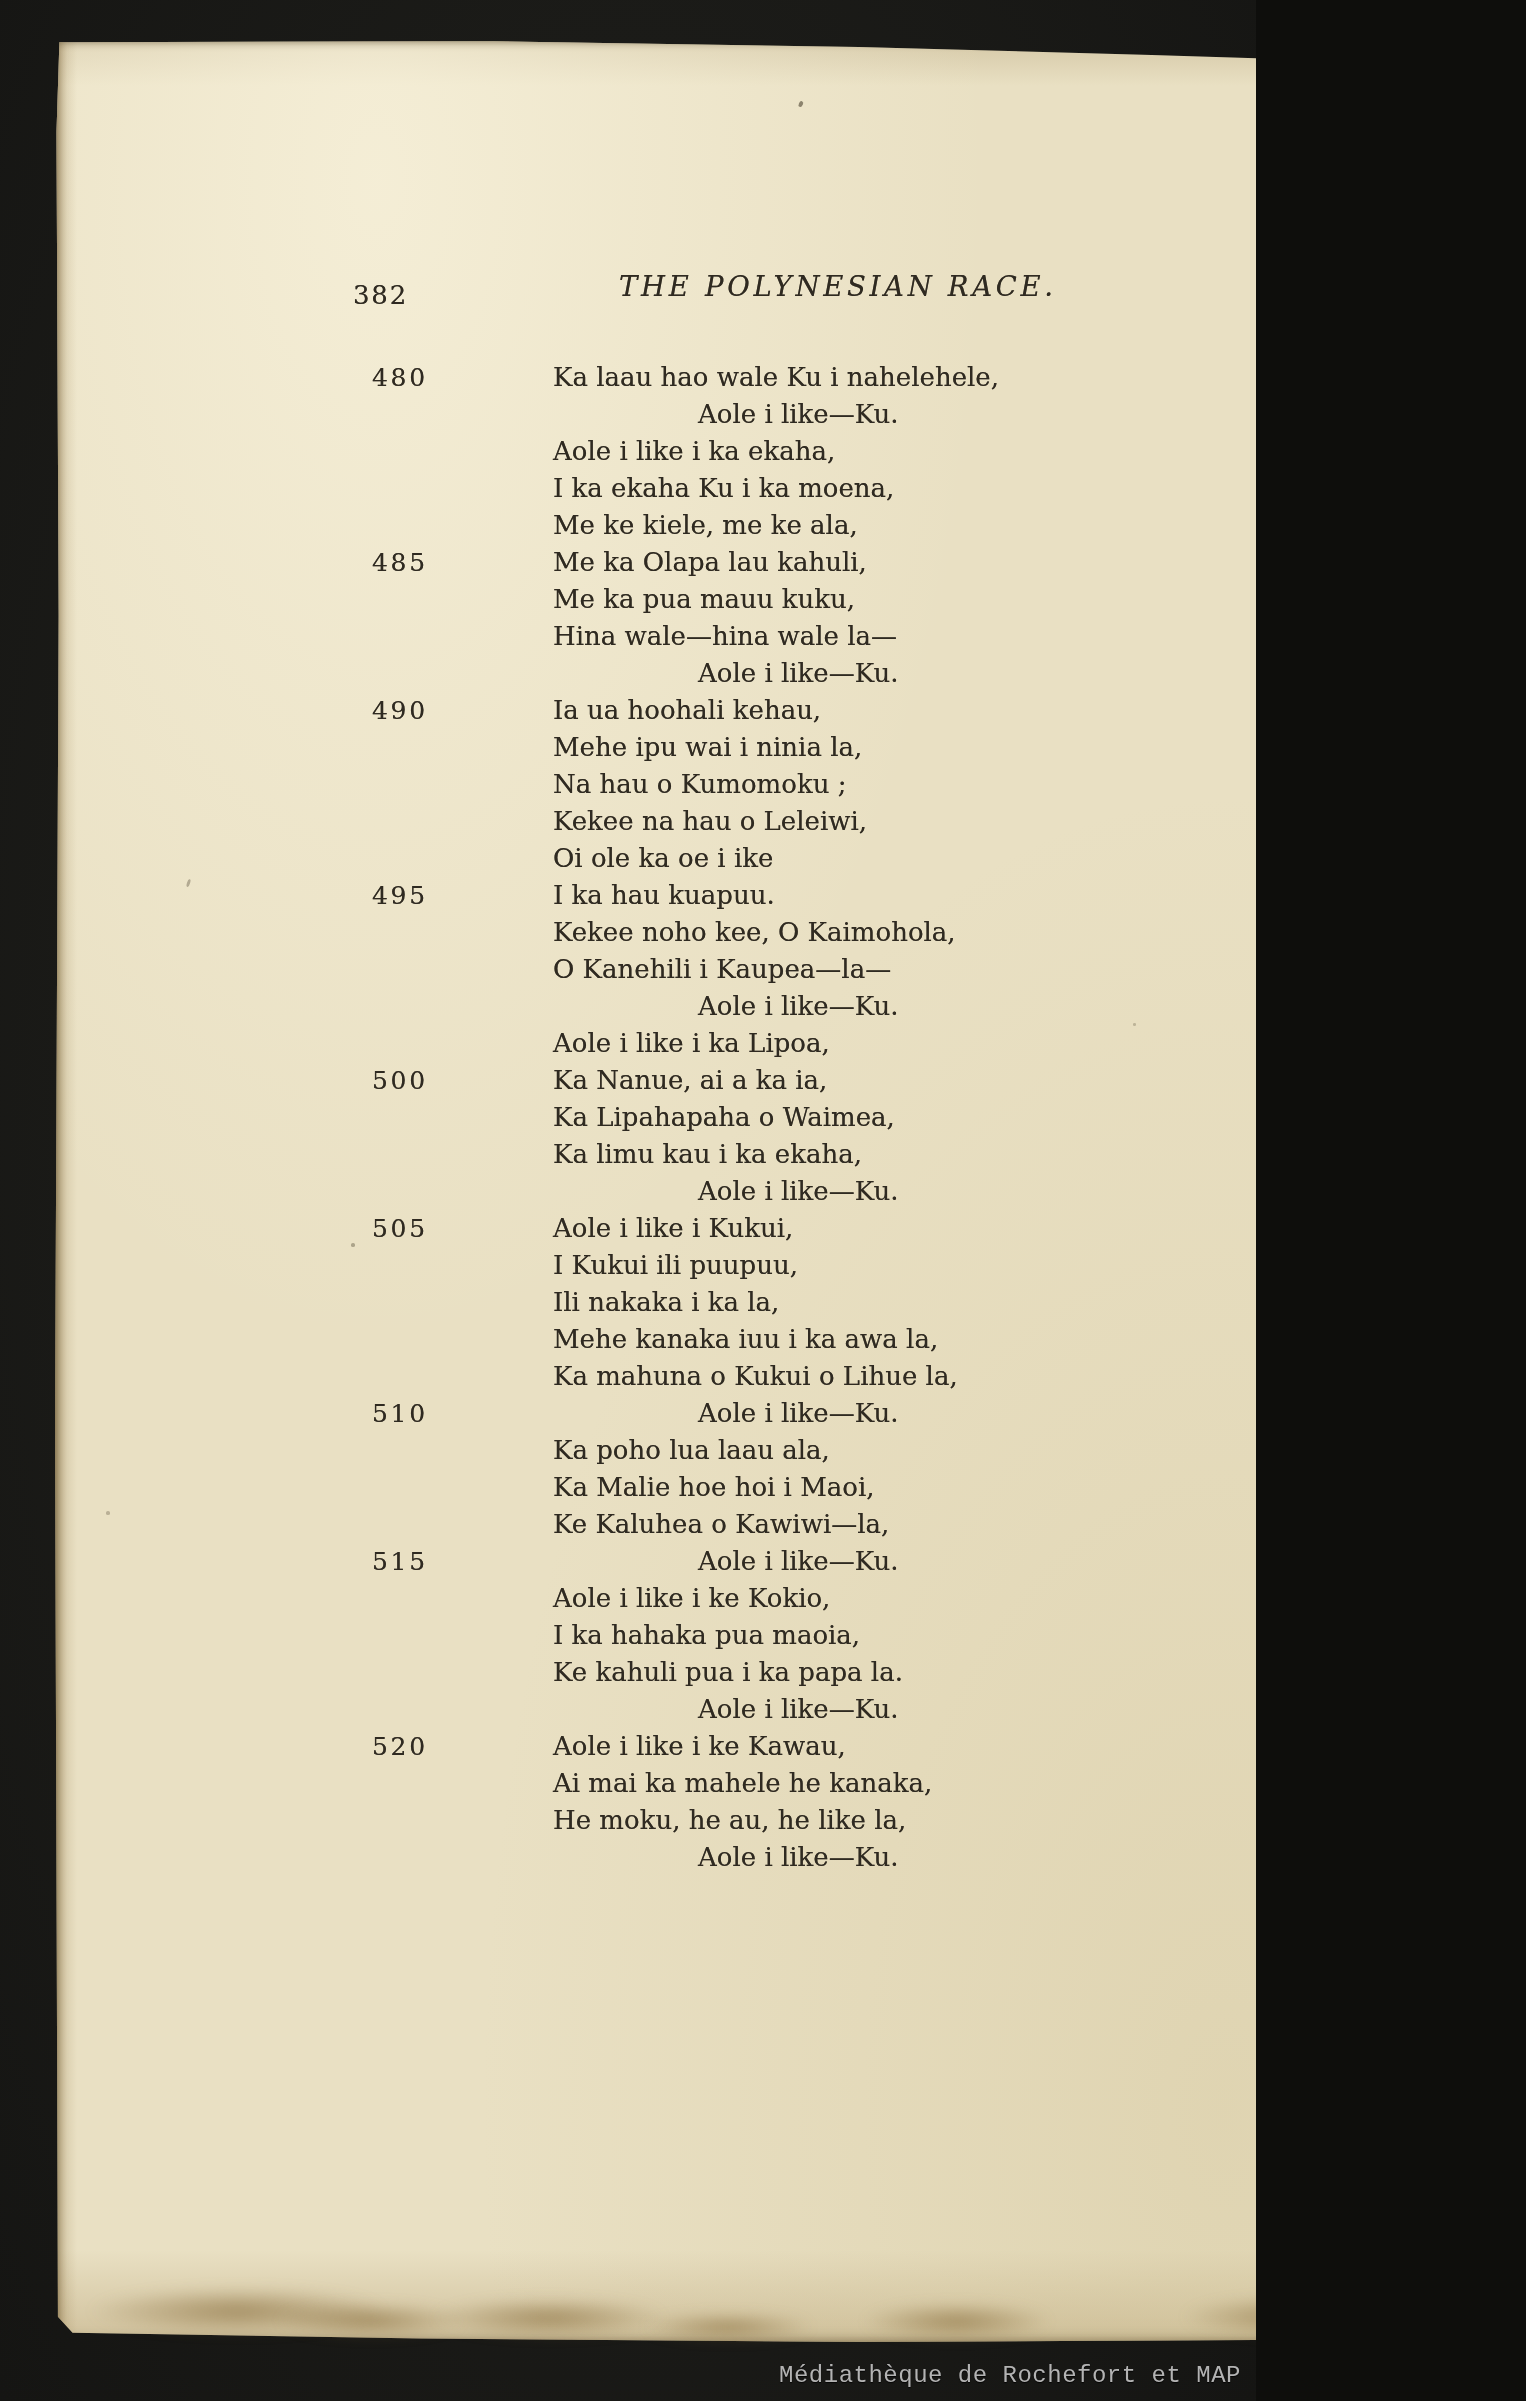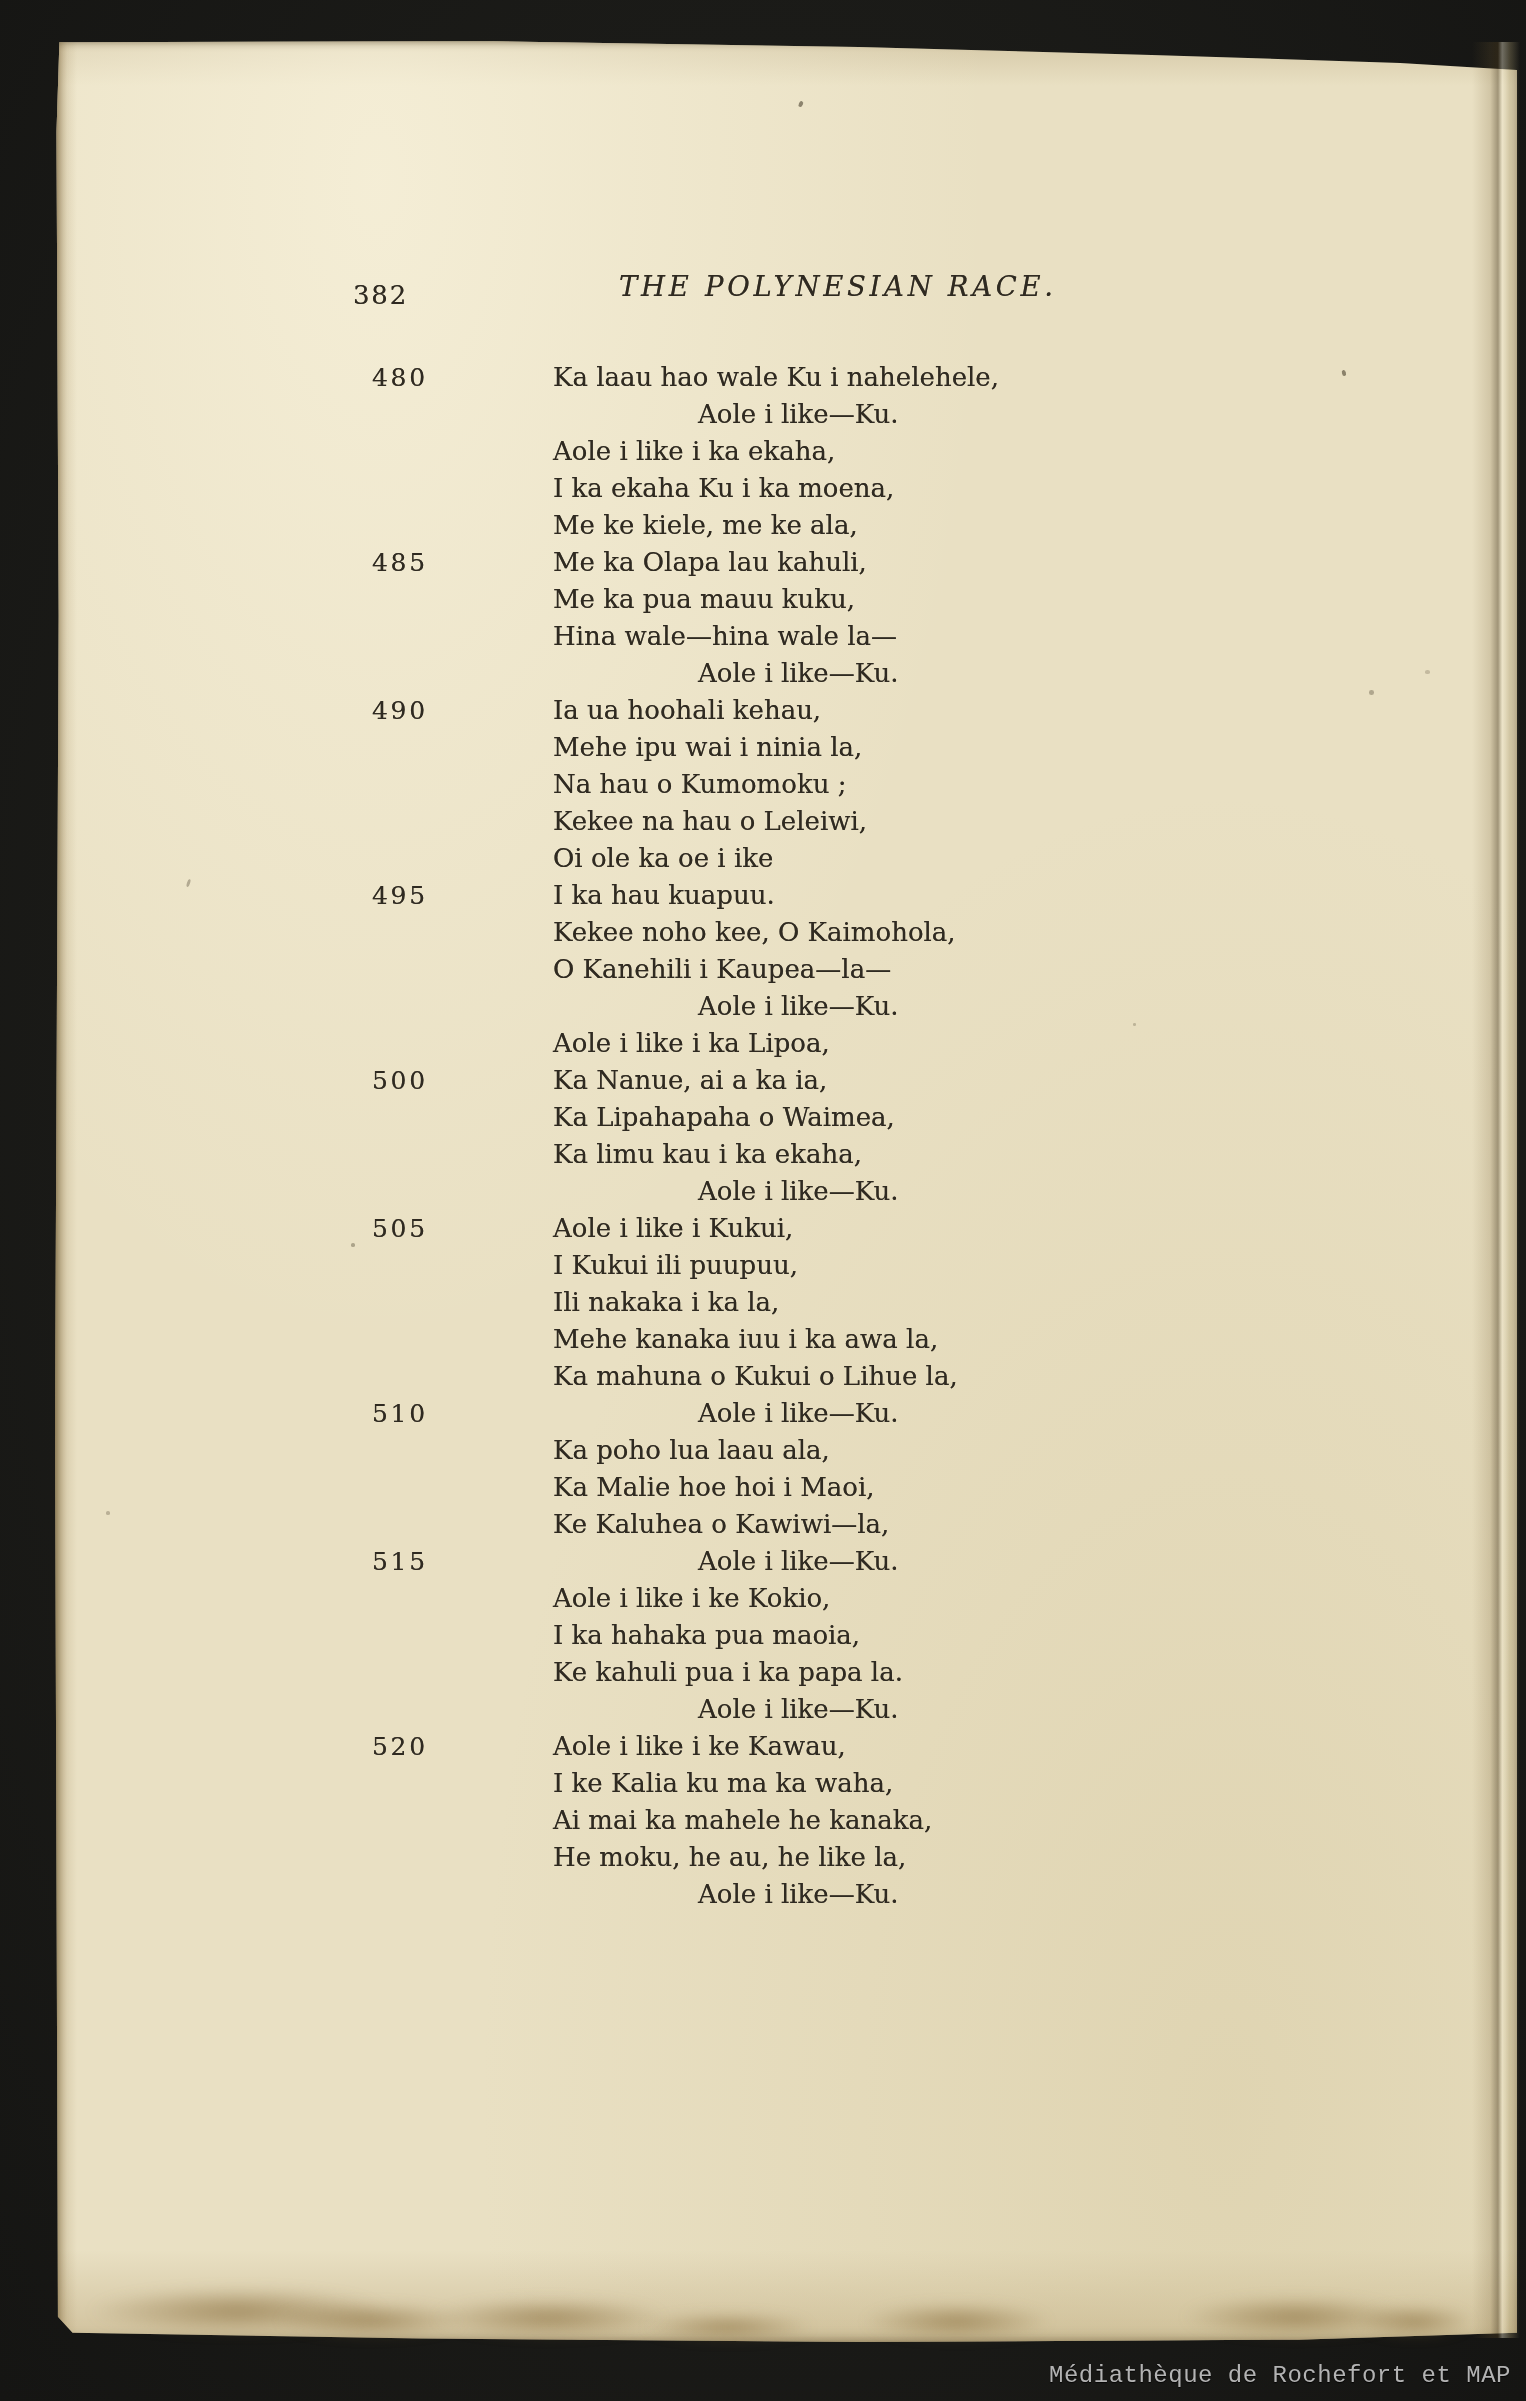--- a/index.html
+++ b/index.html
@@ -1,18 +1,18 @@
 <!DOCTYPE html>
 <html style="--ink: #2f2a21; --wm: #b3b3b3;font-size:14.6px"><head>
 <meta charset="utf-8">
 <style>
   html, body { margin: 0; padding: 0; background: #0e0e0c; }
   .canvas {
     position: relative;
-    width: 1526px;
+    width: 1256px;
     height: 2401px;
     overflow: hidden;
     background: radial-gradient(ellipse at 50% 45%, #22221e 0%, #1b1b18 55%, #151513 100%);
     font-family: "DejaVu Serif", "Liberation Serif", serif;
   }
 
   
   .page {
     position: absolute;
     left: 55px; top: 40px;
@@ -263,24 +263,20 @@
       <div class="row indent">
       <span class="num"></span>
       <span class="txt">Aole i like—Ku.</span>
     </div>
       <div class="row">
       <span class="num">520</span>
       <span class="txt">Aole i like i ke Kawau,</span>
     </div>
       <div class="row">
       <span class="num"></span>
-      <span class="txt">I ke Kalia ku ma ka waha,</span>
-    </div>
-      <div class="row">
-      <span class="num"></span>
       <span class="txt">Ai mai ka mahele he kanaka,</span>
     </div>
       <div class="row">
       <span class="num"></span>
       <span class="txt">He moku, he au, he like la,</span>
     </div>
       <div class="row indent">
       <span class="num"></span>
       <span class="txt">Aole i like—Ku.</span>
     </div>

